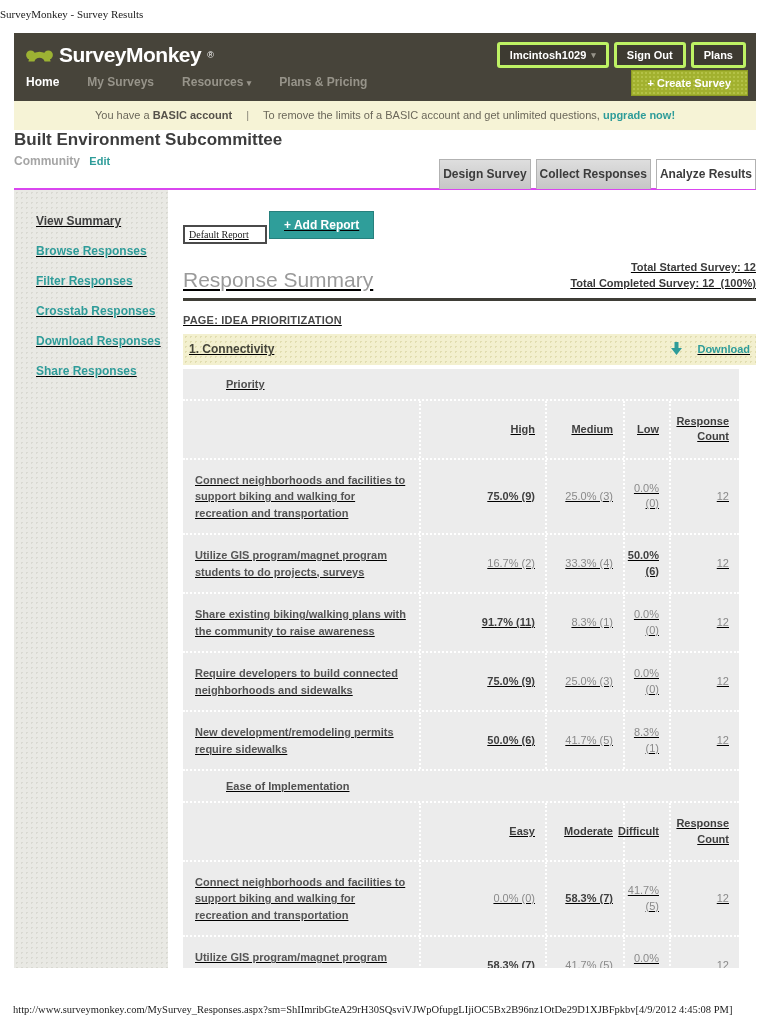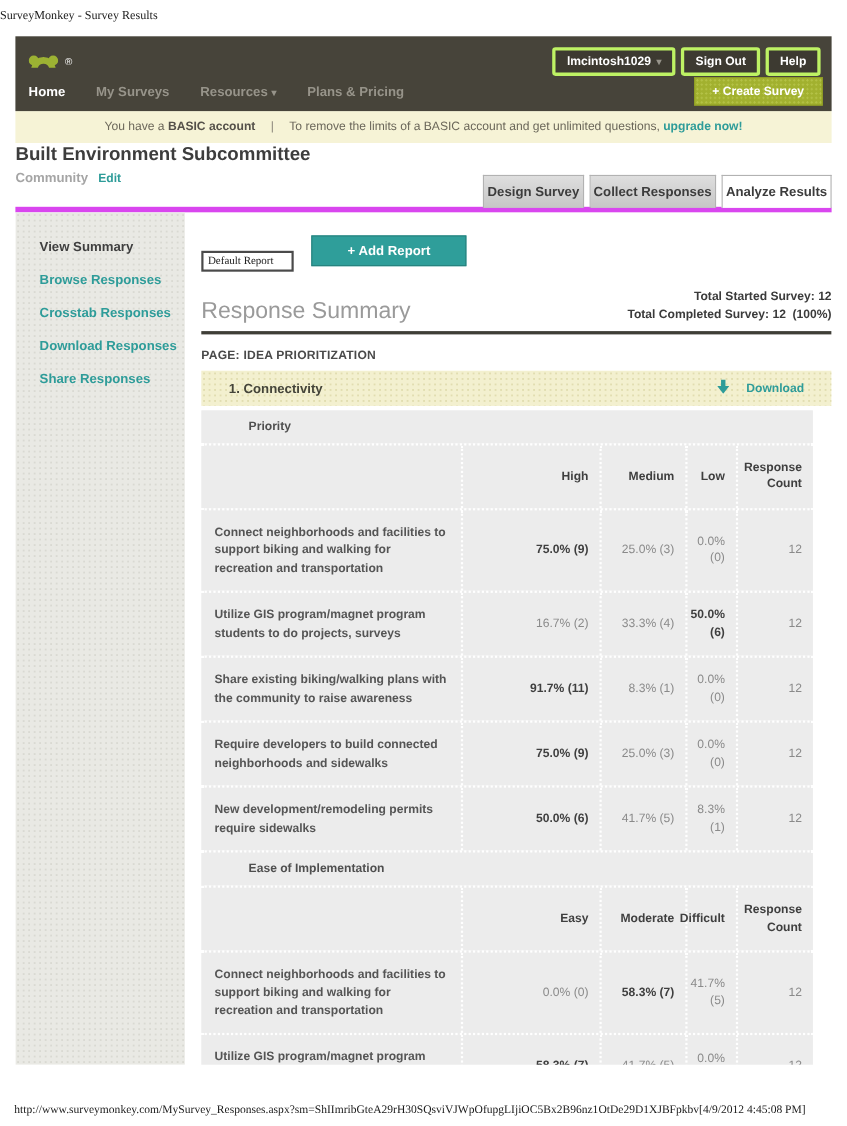--- a/index.html
+++ b/index.html
@@ -55,55 +55,55 @@
   .edit-link { color:#2e9c99; font-size:11px; font-weight:bold; margin-left:6px; cursor:pointer; }
   .tabs { position:absolute; right:0; bottom:-1px; display:flex; z-index:2; }
   .tab {
     font-size:12px; font-weight:bold; color:#3c3c3c; padding:7px 3px 6px; margin-left:5px;
     background:linear-gradient(#dedede,#c6c6c6); border:1px solid #b2b2b2; border-bottom:none;
     cursor:pointer;
   }
   .tab.active { background:#fff; padding-bottom:8px; }
 
   
-  .content-row { display:flex; border-top:5px solid #d946ef; height:780px; overflow:hidden; }
+  .content-row { display:flex; border-top:2px solid #d946ef; height:780px; overflow:hidden;text-decoration:underline; }
   .sidebar {
     width:154px; flex:none; padding-top:16px;
     background-color:#e9e9e4;
     background-image:radial-gradient(#d9d9d2 1px, rgba(0,0,0,0) 1px);
     background-size:5px 5px;
   }
   .side-item { padding:8px 6px 8px 22px; font-size:12px; font-weight:bold; color:#2e9c99; cursor:pointer; }
   .side-item.current { color:#3f3f3f; cursor:default; }
 
   .main { flex:1; padding:15px 0 0 15px; }
 
   .report-row { display:flex; align-items:center; }
   .report-select {
     border:2px solid #4a4a4a; background:#fff; width:84px; height:19px;
     font-family:"Liberation Serif", serif; font-size:10px; color:#222;
     padding:2px 4px; cursor:pointer;margin-top:20px;
   }
   .add-report-btn {
-    margin-left:16px; background:#2f9e9a; color:#fff; font-size:12px; font-weight:bold;
-    border:1px solid #27807d; padding:6px 32px; cursor:pointer;
+    margin-left:2px; background:#2f9e9a; color:#fff; font-size:12px; font-weight:bold;
+    border:1px solid #27807d; padding:6px 14px; cursor:pointer;
   }
 
   .summary-row { display:flex; align-items:flex-end; margin-top:16px; }
   .summary-title { font-size:21px; color:#9a9a9a; }
   .totals { margin-left:auto; text-align:right; font-size:11px; font-weight:bold; color:#3b3b3b; line-height:1.45; white-space:pre; }
   .summary-rule { border:none; border-top:3px solid #3f3e37; margin:6px 0 0; }
 
   .page-label { margin:13px 0 8px; font-size:11px; font-weight:bold; color:#4a4a4a; letter-spacing:0.2px; }
 
   .question-banner {
     background-color:#f3f0cf;
     background-image:radial-gradient(#e1ddb0 1px, rgba(0,0,0,0) 1px);
     background-size:5px 5px;
-    padding:8px 25px; display:flex; align-items:center;
+    padding:8px 6px; display:flex; align-items:center;
   }
   .question-title { font-size:12px; font-weight:bold; color:#45453a; }
   .download-link { margin-left:auto; display:flex; align-items:center; gap:15px; font-size:11px; }
 
   .qtable { width:calc(100% - 17px); margin-top:4px; }
   .sec-label-row { background:#ececec; padding:9px 12px; font-size:11px; font-weight:bold; color:#4f4f4f; }
   .sec-label-row + .grid-row, .grid-row + .grid-row, .grid-row + .sec-label-row { border-top:2px dotted #fff; }
   .sec-label-row { border-top:2px dotted #fff;padding-left:43px; }
   .qtable > :first-child { border-top:none; }
 
@@ -126,32 +126,33 @@
   <div class="topbar">
     <div class="logo-row">
       <div class="logo">
         <span>
           <svg width="27" height="22" viewBox="0 0 27 22">
             <circle cx="4.7" cy="13" r="4.6" fill="#9cb233"></circle>
             <circle cx="22.3" cy="13" r="4.6" fill="#9cb233"></circle>
             <path d="M2.4 19.5 A11.2 11.2 0 0 1 24.6 19.5 L18.6 19.5 A5.4 5.4 0 0 0 8.4 19.5 Z" fill="#9cb233"></path>
           </svg>
         </span>
+        <span class="logo-text">SurveyMonkey</span>
         <span class="logo-reg">®</span>
       </div>
       <div class="top-right">
         <button class="dark-btn">
           <span>lmcintosh1029</span>
           <span class="nav-caret">▾</span>
         </button>
         <button class="dark-btn">
           <span>Sign Out</span>
         </button>
         <button class="dark-btn">
-          <span>Help</span>
+          <span>Plans</span>
         </button>
       </div>
     </div>
     <div class="nav-row">
       <span class="nav-item active">Home</span>
       <span class="nav-item">My Surveys</span>
       <span class="nav-item">
         <span>Resources</span>
         <span class="nav-caret">▾</span>
       </span>
@@ -174,20 +175,21 @@
       <span class="tab">Design Survey</span>
       <span class="tab">Collect Responses</span>
       <span class="tab active">Analyze Results</span>
     </div>
   </div>
 
   <div class="content-row">
     <div class="sidebar">
       <div class="side-item current">View Summary</div>
       <div class="side-item">Browse Responses</div>
+      <div class="side-item">Filter Responses</div>
       <div class="side-item">Crosstab Responses</div>
       <div class="side-item">Download Responses</div>
       <div class="side-item">Share Responses</div>
     </div>
 
     <div class="main">
 
       <div class="report-row">
         <div class="report-select">Default Report</div>
         <button class="add-report-btn">+ Add Report</button>

